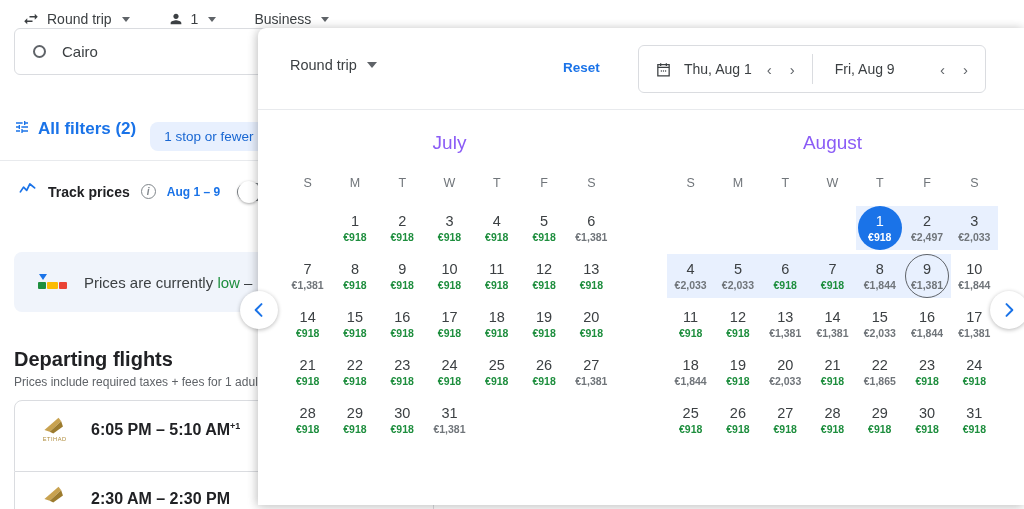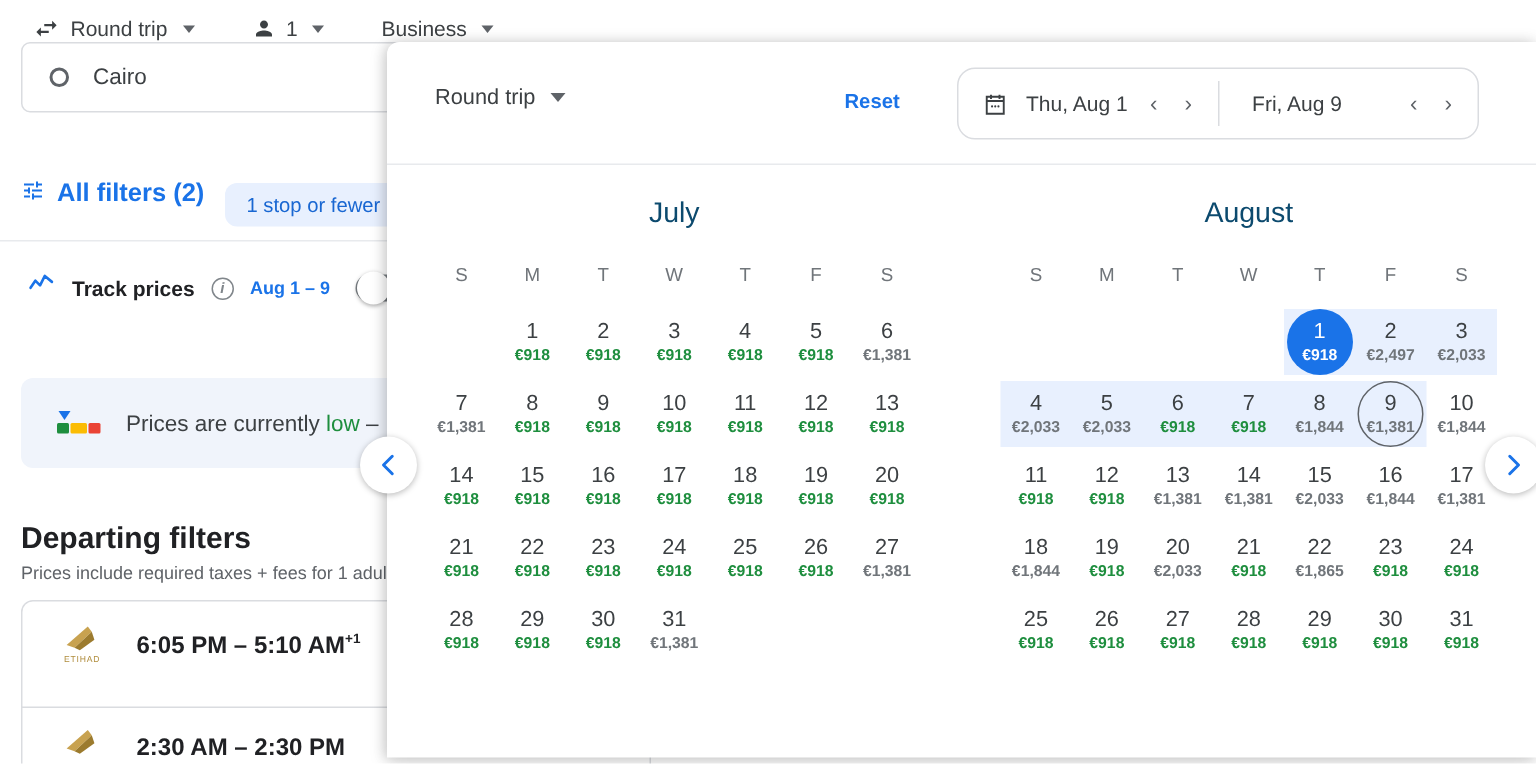--- a/index.html
+++ b/index.html
@@ -80,34 +80,34 @@
     background:#fff; border-radius:8px 0 0 0;
     box-shadow: 0 2px 12px rgba(0,0,0,.18), -2px 0 8px rgba(0,0,0,.10);
     overflow:hidden;
   }
   .popup-header { position:relative; height:82px; border-bottom:1px solid #e8eaed; }
   .trip-select { position:absolute; left:32px; top:29px; display:flex; align-items:center; gap:10px; color:#3c4043; font-size:14.5px; }
   .trip-select .caret { width:0;height:0;border-left:5px solid transparent;border-right:5px solid transparent;border-top:6px solid #5f6368; }
   .reset-btn { position:absolute; left:305px; top:32px; color:#1a73e8; font-size:13.5px; font-weight:600; }
   .date-fields {
     position:absolute; left:380px; top:17px; width:348px; height:48px;
-    border:1px solid #dadce0; border-radius:12px; display:flex; align-items:center;
+    border:1px solid #dadce0; border-radius:6px; display:flex; align-items:center;
   }
   .df-half { flex:1; display:flex; align-items:center; height:100%; position:relative; }
   .df-half.left { padding-left:16px; gap:12px; }
   .df-half.right { padding-left:22px; gap:12px; }
   .df-sep { width:1px; height:30px; background:#dadce0; }
   .cal-icon { width:17px; height:17px; flex:none; }
   .df-text { font-size:14px; color:#3c4043; white-space:nowrap; }
   .df-navs { display:flex; align-items:center; gap:12px; margin-left:auto; margin-right:14px; }
   .nav-ch { color:#5f6368; font-size:15px; line-height:1; padding:2px 3px; }
 
   .months { display:flex; padding: 22px 0 0 0; }
   .month { width:383px; }
-  .month-title { text-align:center; font-size:19px; color:#0c4a6e; margin-bottom:22px; }
+  .month-title { text-align:center; font-size:19px; color:#8b5cf6; margin-bottom:22px; }
   .dow-row { display:grid; grid-template-columns:repeat(7,1fr); padding:0 26px; margin-bottom:14px; }
   .dow { text-align:center; font-size:12.5px; color:#70757a; }
   .weeks { padding:0 26px; }
   .week { display:grid; grid-template-columns:repeat(7,1fr); position:relative; height:48px; }
   .band { position:absolute; top:2px; height:44px; background:#e8f0fe; z-index:0; border-radius:0; }
   .cell { position:relative; z-index:1; display:flex; flex-direction:column; align-items:center; justify-content:center; }
   .cell .num { font-size:14.5px; color:#3c4043; line-height:17px; }
   .cell .price { font-size:10.5px; line-height:14px; color:#70757a; font-weight:700; }
   .cell .price.green { color:#1e8e3e; }
   .cell.sel .circle-fill {
@@ -197,21 +197,21 @@
     <div class="price-banner">
       <span class="gauge">
         <span class="mark"></span>
           <span class="seg s1"></span>
           <span class="seg s2"></span>
           <span class="seg s3"></span>
       </span>
       <span class="banner-text"><span>Prices are currently </span><span class="low">low</span><span> –</span></span>
     </div>
 
-    <div class="dep-title">Departing filters</div>
+    <div class="dep-title">Departing flights</div>
     <div class="dep-sub">Prices include required taxes + fees for 1 adul</div>
 
     <div class="flight-card fc1">
       <div class="fc-inner">
         <span class="airline-logo">
           <svg viewBox="0 0 40 34" width="36" height="30">
             <path fill="#c8a250" d="M8 17 L24 3 L27 7 L14 19 Z"></path>
             <path fill="#9c7b2e" d="M14 19 L27 7 L29 13 L18 21 Z"></path>
             <text x="6" y="30" font-family="Liberation Sans, sans-serif" font-size="6.5" fill="#b08d3d" letter-spacing="0.6">ETIHAD</text>
           </svg>

